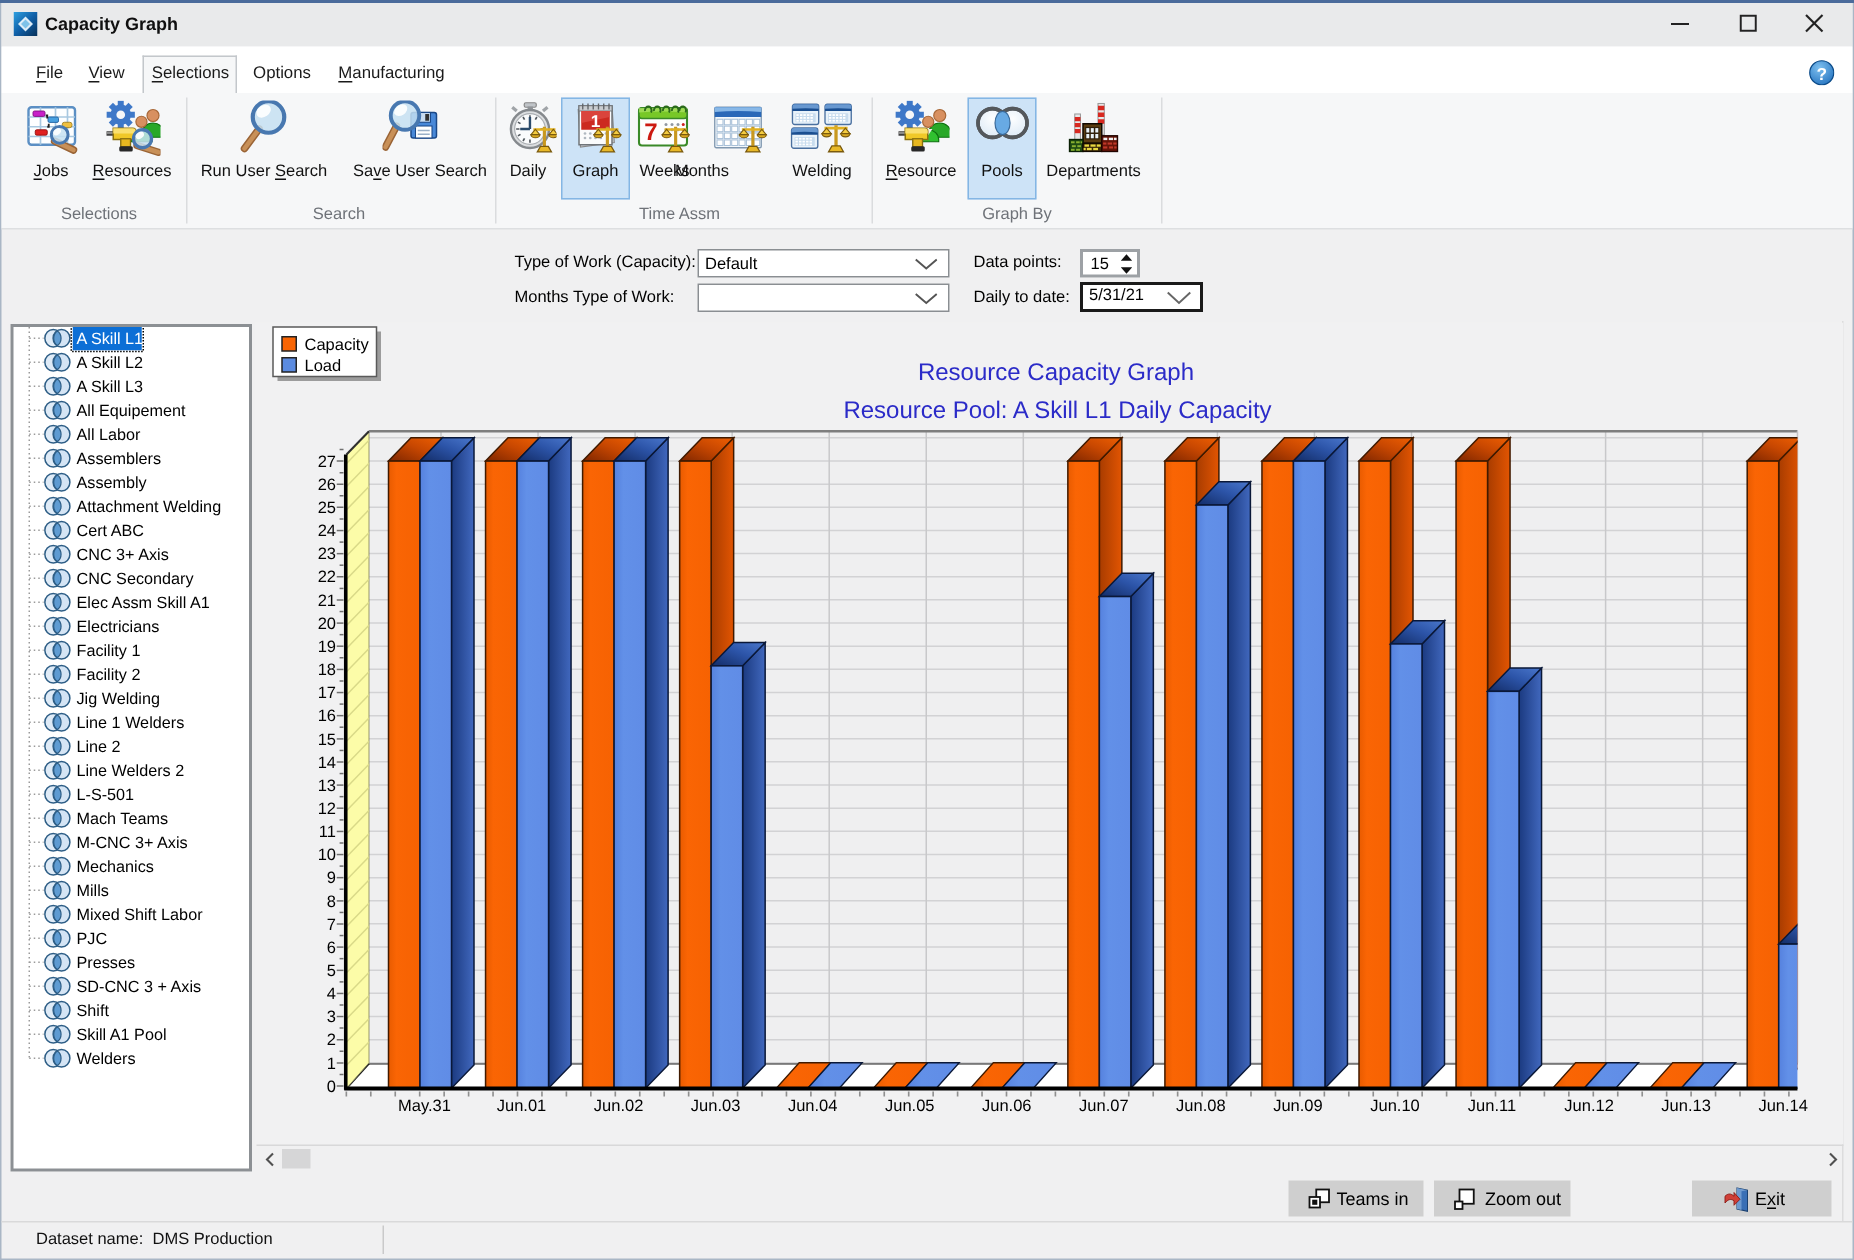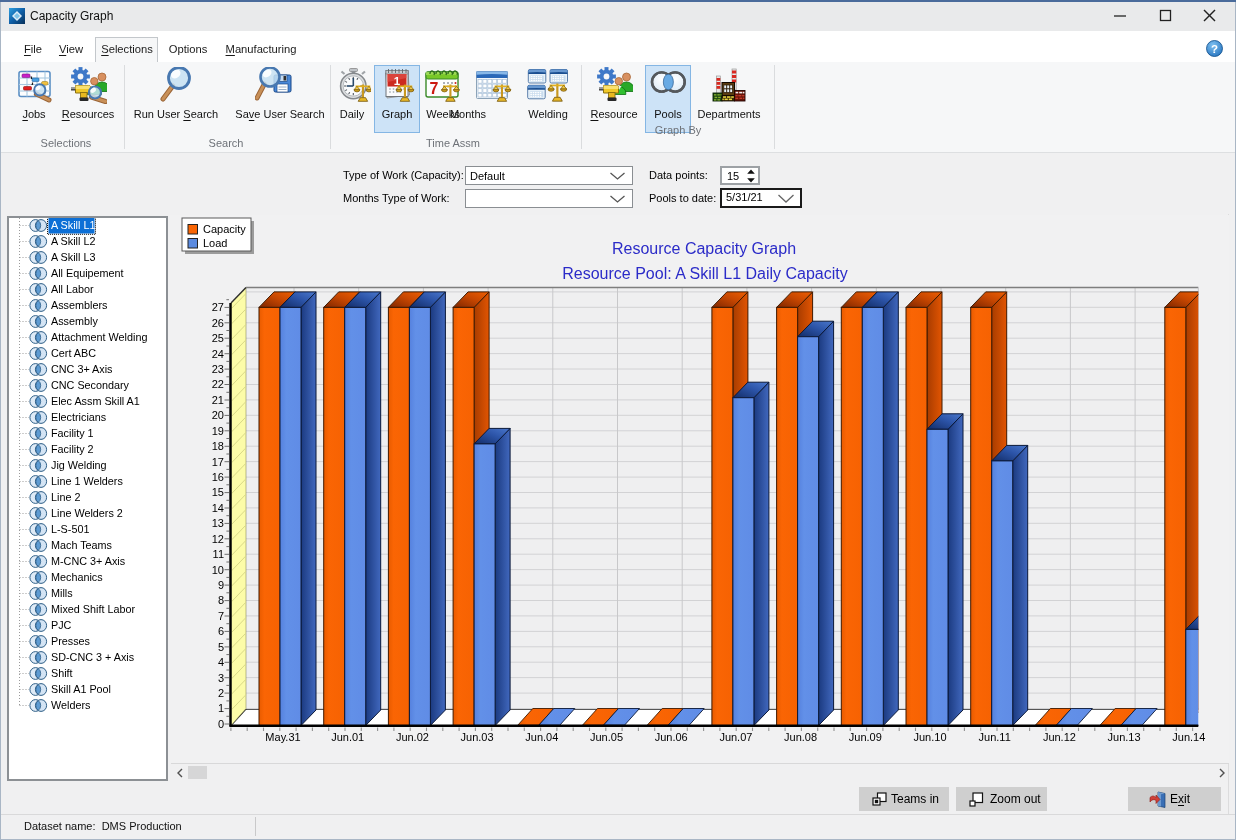--- a/index.html
+++ b/index.html
@@ -18,21 +18,21 @@
       <linearGradient id="apg" x1="0" y1="0" x2="1" y2="1">
 <stop offset="0" stop-color="#2FA0E0"></stop>
         <stop offset="0.5" stop-color="#1060A8"></stop>
         <stop offset="1" stop-color="#083058"></stop>
       </linearGradient>
     </defs>
 <rect x="0" y="0" width="16" height="16" fill="url(#apg)"></rect>
 <polygon points="8,3 13,8 8,13 3,8" fill="#E8F4FC" opacity="0.95"></polygon>
 <polygon points="8,5 11,8 8,11 5,8" fill="#7EC2E8"></polygon>
   </svg>
-<div class="abs" style="left:30px;top:9px;font-size:12px;font-weight:normal;color:#101010">Capacity Graph</div>
+<div class="abs" style="left:30px;top:9px;font-size:12px;font-weight:bold;color:#101010">Capacity Graph</div>
 <svg class="abs" style="left:1108px;top:6px" width="120" height="20" viewBox="0 0 120 20">
 <line x1="6" y1="10" x2="18" y2="10" stroke="#222" stroke-width="1.3"></line>
 <rect x="52.5" y="4.5" width="10" height="10" fill="none" stroke="#222" stroke-width="1.3"></rect>
 <line x1="96" y1="4" x2="107" y2="15" stroke="#222" stroke-width="1.4"></line>
 <line x1="107" y1="4" x2="96" y2="15" stroke="#222" stroke-width="1.4"></line>
   </svg>
 <div class="abs" style="left:1px;top:31px;width:1234px;height:31px;background:#FFFFFF"></div>
 <div class="abs" style="left:95px;top:37px;width:63px;height:25px;background:#F6F7F8;border:1px solid #C3C7CB;border-bottom:none;box-sizing:border-box"></div>
 <div class="abs" style="left:33px;top:43px;transform:translateX(-50%);font-size:11.2px;color:#1A1A1A"><u>F</u>ile</div>
 <div class="abs" style="left:71px;top:43px;transform:translateX(-50%);font-size:11.2px;color:#1A1A1A"><u>V</u>iew</div>
@@ -43,21 +43,21 @@
 <div class="abs" style="left:1px;top:152px;width:1234px;height:1px;background:#DDDFE1"></div>
 <div class="abs" style="left:124px;top:65px;width:1px;height:84px;background:#DADCDE"></div>
 <div class="abs" style="left:330px;top:65px;width:1px;height:84px;background:#DADCDE"></div>
 <div class="abs" style="left:581px;top:65px;width:1px;height:84px;background:#DADCDE"></div>
 <div class="abs" style="left:774px;top:65px;width:1px;height:84px;background:#DADCDE"></div>
 <div class="abs" style="left:374px;top:65px;width:46px;height:68px;background:#CDE3F7;border:1px solid #84B6E4;box-sizing:border-box"></div>
 <div class="abs" style="left:645px;top:65px;width:46px;height:68px;background:#CDE3F7;border:1px solid #84B6E4;box-sizing:border-box"></div>
 <div class="abs" style="left:66px;top:137px;transform:translateX(-50%);font-size:11px;color:#6E7278">Selections</div>
 <div class="abs" style="left:226px;top:137px;transform:translateX(-50%);font-size:11px;color:#6E7278">Search</div>
 <div class="abs" style="left:453px;top:137px;transform:translateX(-50%);font-size:11px;color:#6E7278">Time Assm</div>
-<div class="abs" style="left:678px;top:124px;transform:translateX(-50%);font-size:11px;color:#6E7278">Graph By</div>
+<div class="abs" style="left:678px;top:137px;transform:translateX(-50%);font-size:11px;color:#6E7278">Graph By</div>
 <div class="abs" style="left:34px;top:108px;transform:translateX(-50%);font-size:11px;color:#111"><u>J</u>obs</div>
 <div class="abs" style="left:88px;top:108px;transform:translateX(-50%);font-size:11px;color:#111"><u>R</u>esources</div>
 <div class="abs" style="left:176px;top:108px;transform:translateX(-50%);font-size:11px;color:#111">Run User <u>S</u>earch</div>
 <div class="abs" style="left:280px;top:108px;transform:translateX(-50%);font-size:11px;color:#111">Sa<u>v</u>e User Search</div>
 <div class="abs" style="left:352px;top:108px;transform:translateX(-50%);font-size:11px;color:#111">Daily</div>
 <div class="abs" style="left:397px;top:108px;transform:translateX(-50%);font-size:11px;color:#111">Graph</div>
 <div class="abs" style="left:443px;top:108px;transform:translateX(-50%);font-size:11px;color:#111">Weeks</div>
 <div class="abs" style="left:468px;top:108px;transform:translateX(-50%);font-size:11px;color:#111">Months</div>
 <div class="abs" style="left:548px;top:108px;transform:translateX(-50%);font-size:11px;color:#111">Welding</div>
 <div class="abs" style="left:614px;top:108px;transform:translateX(-50%);font-size:11px;color:#111"><u>R</u>esource</div>
@@ -458,21 +458,21 @@
         <stop offset="1" stop-color="#1868B8"></stop>
       </radialGradient>
     </defs>
 <circle cx="8.5" cy="8.5" r="8" fill="url(#hpg)" stroke="#0A4A88" stroke-width="0.8"></circle>
 <text x="8.5" y="13" font-size="11.5" font-weight="bold" fill="#FFFFFF" text-anchor="middle" font-family="Liberation Sans,sans-serif">?</text>
   </svg>
 <div class="abs" style="left:1228px;top:214px;width:1px;height:600px;background:#DCDCDD"></div>
 <div class="lbl" style="left:343px;top:169px">Type of Work (Capacity):</div>
 <div class="lbl" style="left:343px;top:191.5px">Months Type of Work:</div>
 <div class="lbl" style="left:649px;top:169px">Data points:</div>
-<div class="lbl" style="left:649px;top:191.5px">Pools to date:</div>
+<div class="lbl" style="left:649px;top:191.5px">Daily to date:</div>
 <div class="abs" style="left:465px;top:166px;width:168px;height:19px;background:#FFF;border:1.5px solid #8A8E92;box-sizing:border-box"></div>
 <div class="lbl" style="left:470px;top:169.5px">Default</div>
 <svg class="abs" style="left:610px;top:172px" width="15" height="9" viewBox="0 0 15 9">
     <polyline points="0.5,1 7.5,7 14.5,1" fill="none" stroke="#555" stroke-width="1.3"></polyline>
   </svg>
 <div class="abs" style="left:465px;top:188.5px;width:168px;height:19px;background:#FFF;border:1.5px solid #8A8E92;box-sizing:border-box"></div>
 <svg class="abs" style="left:610px;top:194.5px" width="15" height="9" viewBox="0 0 15 9">
     <polyline points="0.5,1 7.5,7 14.5,1" fill="none" stroke="#555" stroke-width="1.3"></polyline>
   </svg>
 <div class="abs" style="left:720px;top:166px;width:40px;height:19px;background:#FFF;border:2px solid #9DA1A5;box-sizing:border-box"></div>

